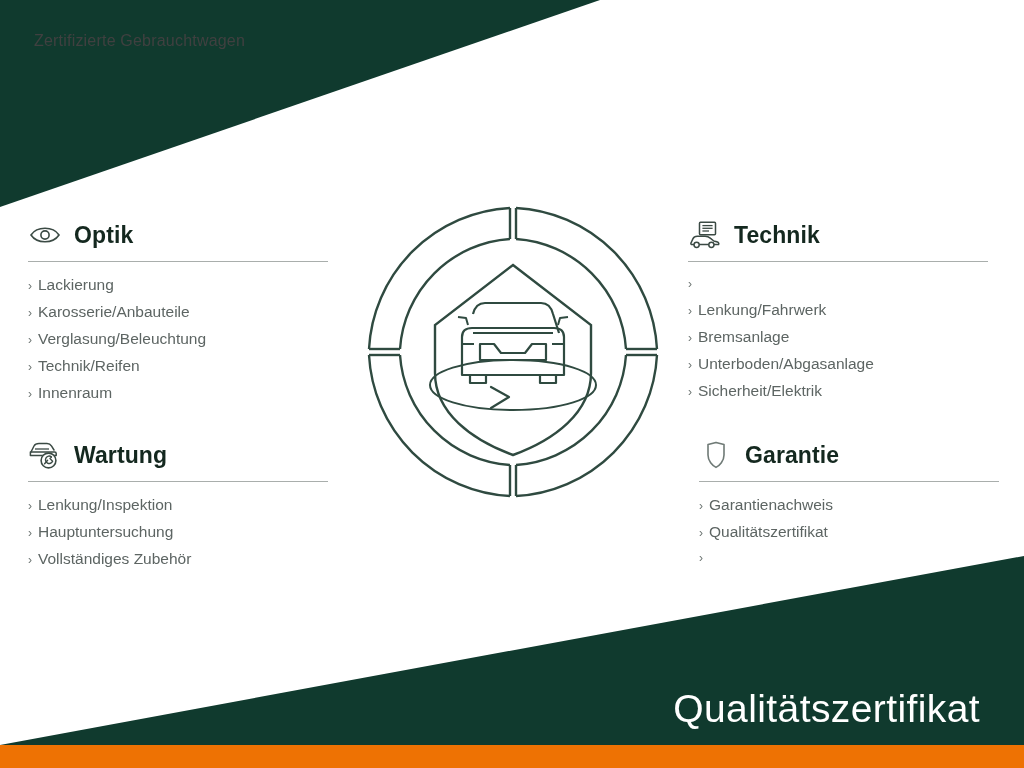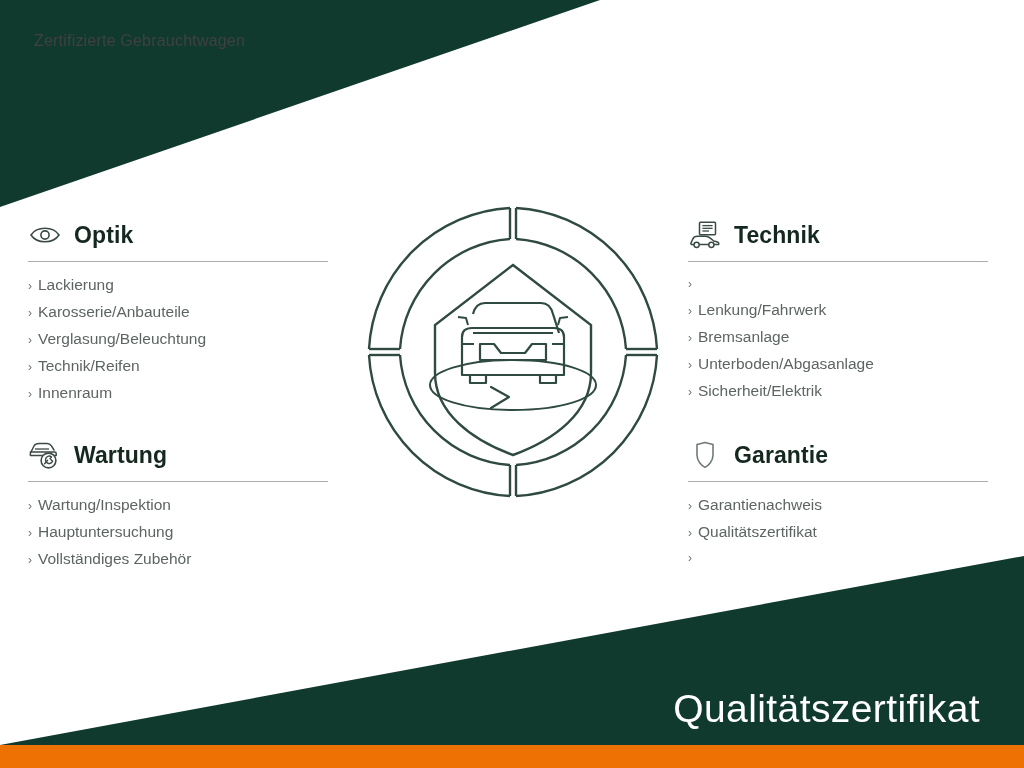--- a/index.html
+++ b/index.html
@@ -202,21 +202,21 @@
         <circle cx="20.5" cy="20.5" r="7.4" fill="#ffffff" stroke="#3b4a44" stroke-width="1.6"></circle>
         <path d="M23.4 16.8 a3.7 3.7 0 1 0 1.2 4.4 l-2.6 -2.6 l1.3 -1.3 z" fill="none" stroke="#3b4a44" stroke-width="1.4" stroke-linejoin="round"></path>
         <line x1="19.6" y1="20.2" x2="16.6" y2="23.8" stroke="#3b4a44" stroke-width="1.4" stroke-linecap="round"></line>
       </svg>
       <span class="sec-title">Wartung</span>
     </div>
     <div class="sec-rule"></div>
     <ul class="sec-list">
       <li>
           <span class="chev">›</span>
-          <span>Wartung/Inspektion</span>
+          <span>Lenkung/Inspektion</span>
         </li>
       <li>
           <span class="chev">›</span>
           <span>Hauptuntersuchung</span>
         </li>
       <li>
           <span class="chev">›</span>
           <span>Vollständiges Zubehör</span>
         </li>
     </ul>
@@ -252,21 +252,21 @@
           <span class="chev">›</span>
           <span>Unterboden/Abgasanlage</span>
         </li>
       <li>
           <span class="chev">›</span>
           <span>Sicherheit/Elektrik</span>
         </li>
     </ul>
   </div>
 
-  <div class="col col-right" style="top:438px;">
+  <div class="col col-right" style="top:438px;margin-left:11px;">
     <div class="sec-head">
       <svg class="sec-icon" viewBox="0 0 34 30">
         <path d="M9 4.6 L17 2.4 L25 4.6 L25 15 C25 21, 20.6 25.6, 17 27.4 C13.4 25.6, 9 21, 9 15 Z" fill="none" stroke="#6f7a76" stroke-width="1.6" stroke-linejoin="round"></path>
       </svg>
       <span class="sec-title">Garantie</span>
     </div>
     <div class="sec-rule"></div>
     <ul class="sec-list">
       <li>
           <span class="chev">›</span>

